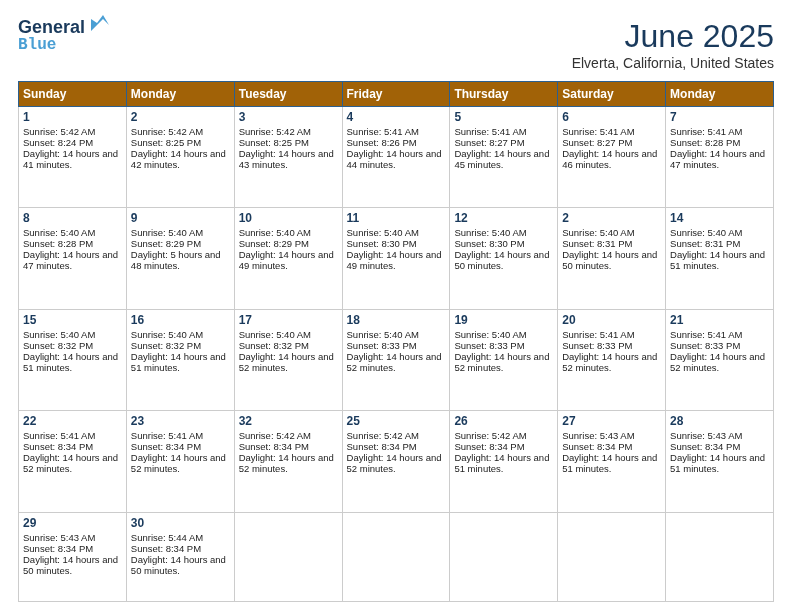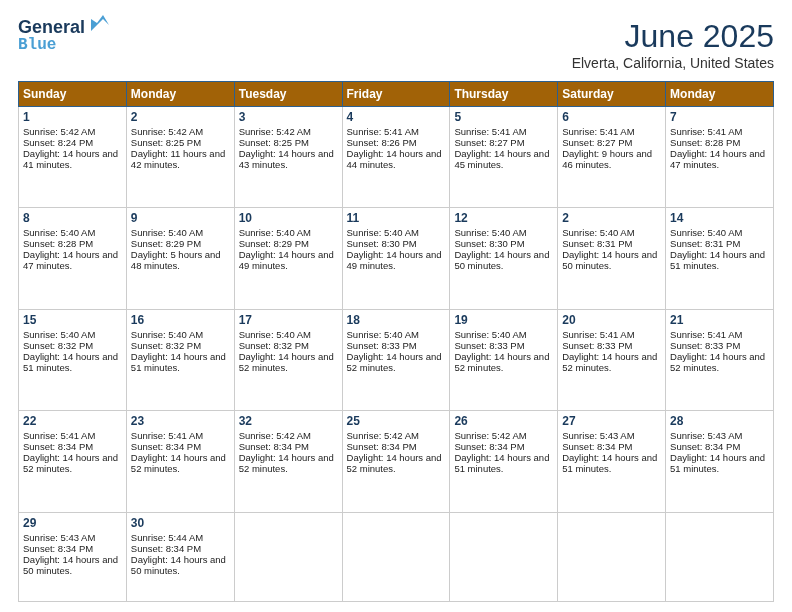--- a/index.html
+++ b/index.html
@@ -118,21 +118,21 @@
           <td>
         <span class="day-num">1</span>
         <span>Sunrise: 5:42 AM</span><br>
         <span>Sunset: 8:24 PM</span><br>
         <span>Daylight: 14 hours and 41 minutes.</span>
       </td>
           <td>
         <span class="day-num">2</span>
         <span>Sunrise: 5:42 AM</span><br>
         <span>Sunset: 8:25 PM</span><br>
-        <span>Daylight: 11 hours and 42 minutes.</span>
+        <span>Daylight: 14 hours and 42 minutes.</span>
       </td>
           <td>
         <span class="day-num">3</span>
         <span>Sunrise: 5:42 AM</span><br>
         <span>Sunset: 8:25 PM</span><br>
         <span>Daylight: 14 hours and 43 minutes.</span>
       </td>
           <td>
         <span class="day-num">4</span>
         <span>Sunrise: 5:41 AM</span><br>
@@ -142,21 +142,21 @@
           <td>
         <span class="day-num">5</span>
         <span>Sunrise: 5:41 AM</span><br>
         <span>Sunset: 8:27 PM</span><br>
         <span>Daylight: 14 hours and 45 minutes.</span>
       </td>
           <td>
         <span class="day-num">6</span>
         <span>Sunrise: 5:41 AM</span><br>
         <span>Sunset: 8:27 PM</span><br>
-        <span>Daylight: 9 hours and 46 minutes.</span>
+        <span>Daylight: 14 hours and 46 minutes.</span>
       </td>
           <td>
         <span class="day-num">7</span>
         <span>Sunrise: 5:41 AM</span><br>
         <span>Sunset: 8:28 PM</span><br>
         <span>Daylight: 14 hours and 47 minutes.</span>
       </td>
         </tr>
         <tr>
           <td>

